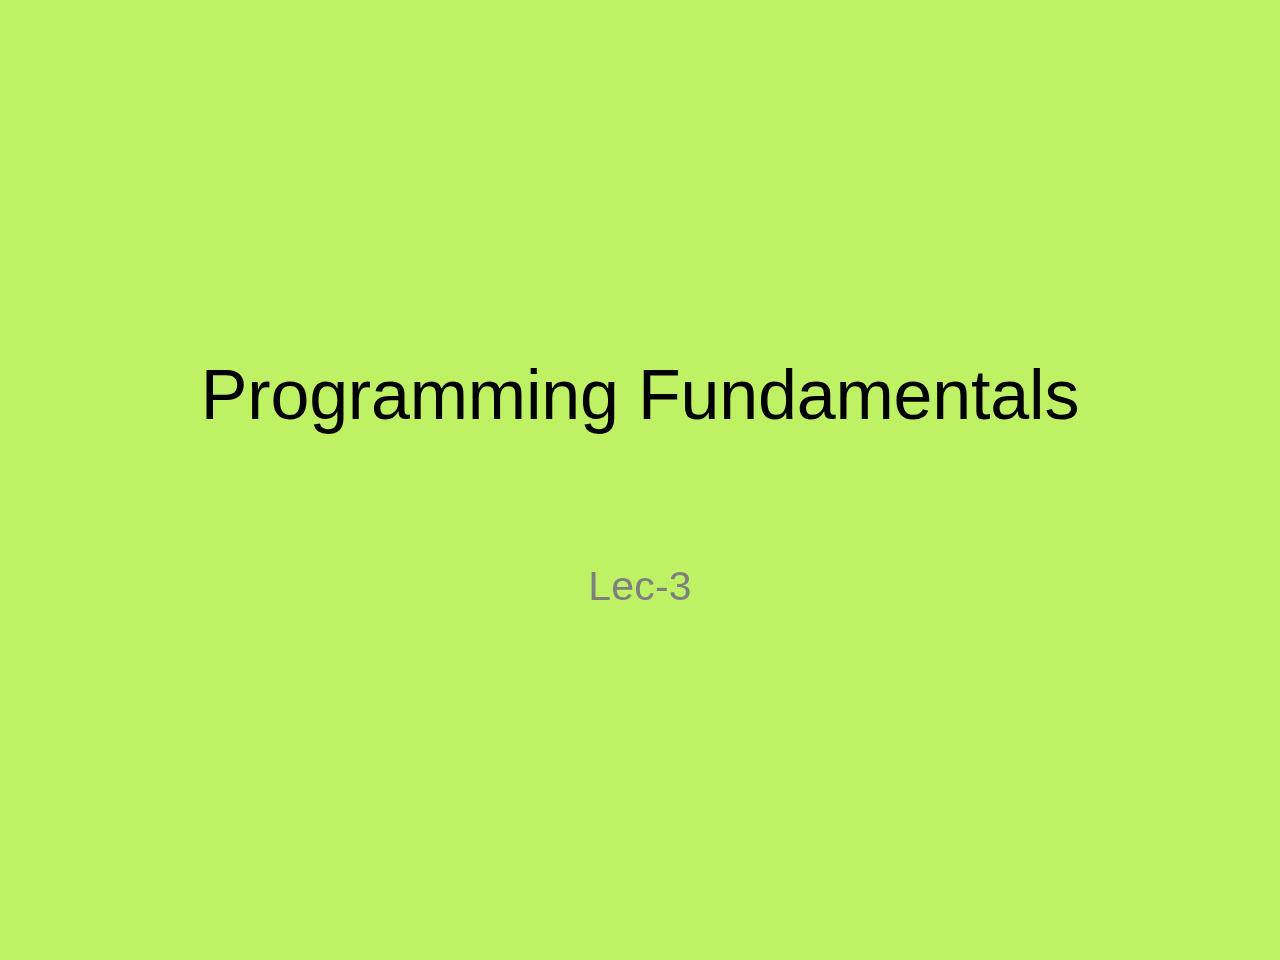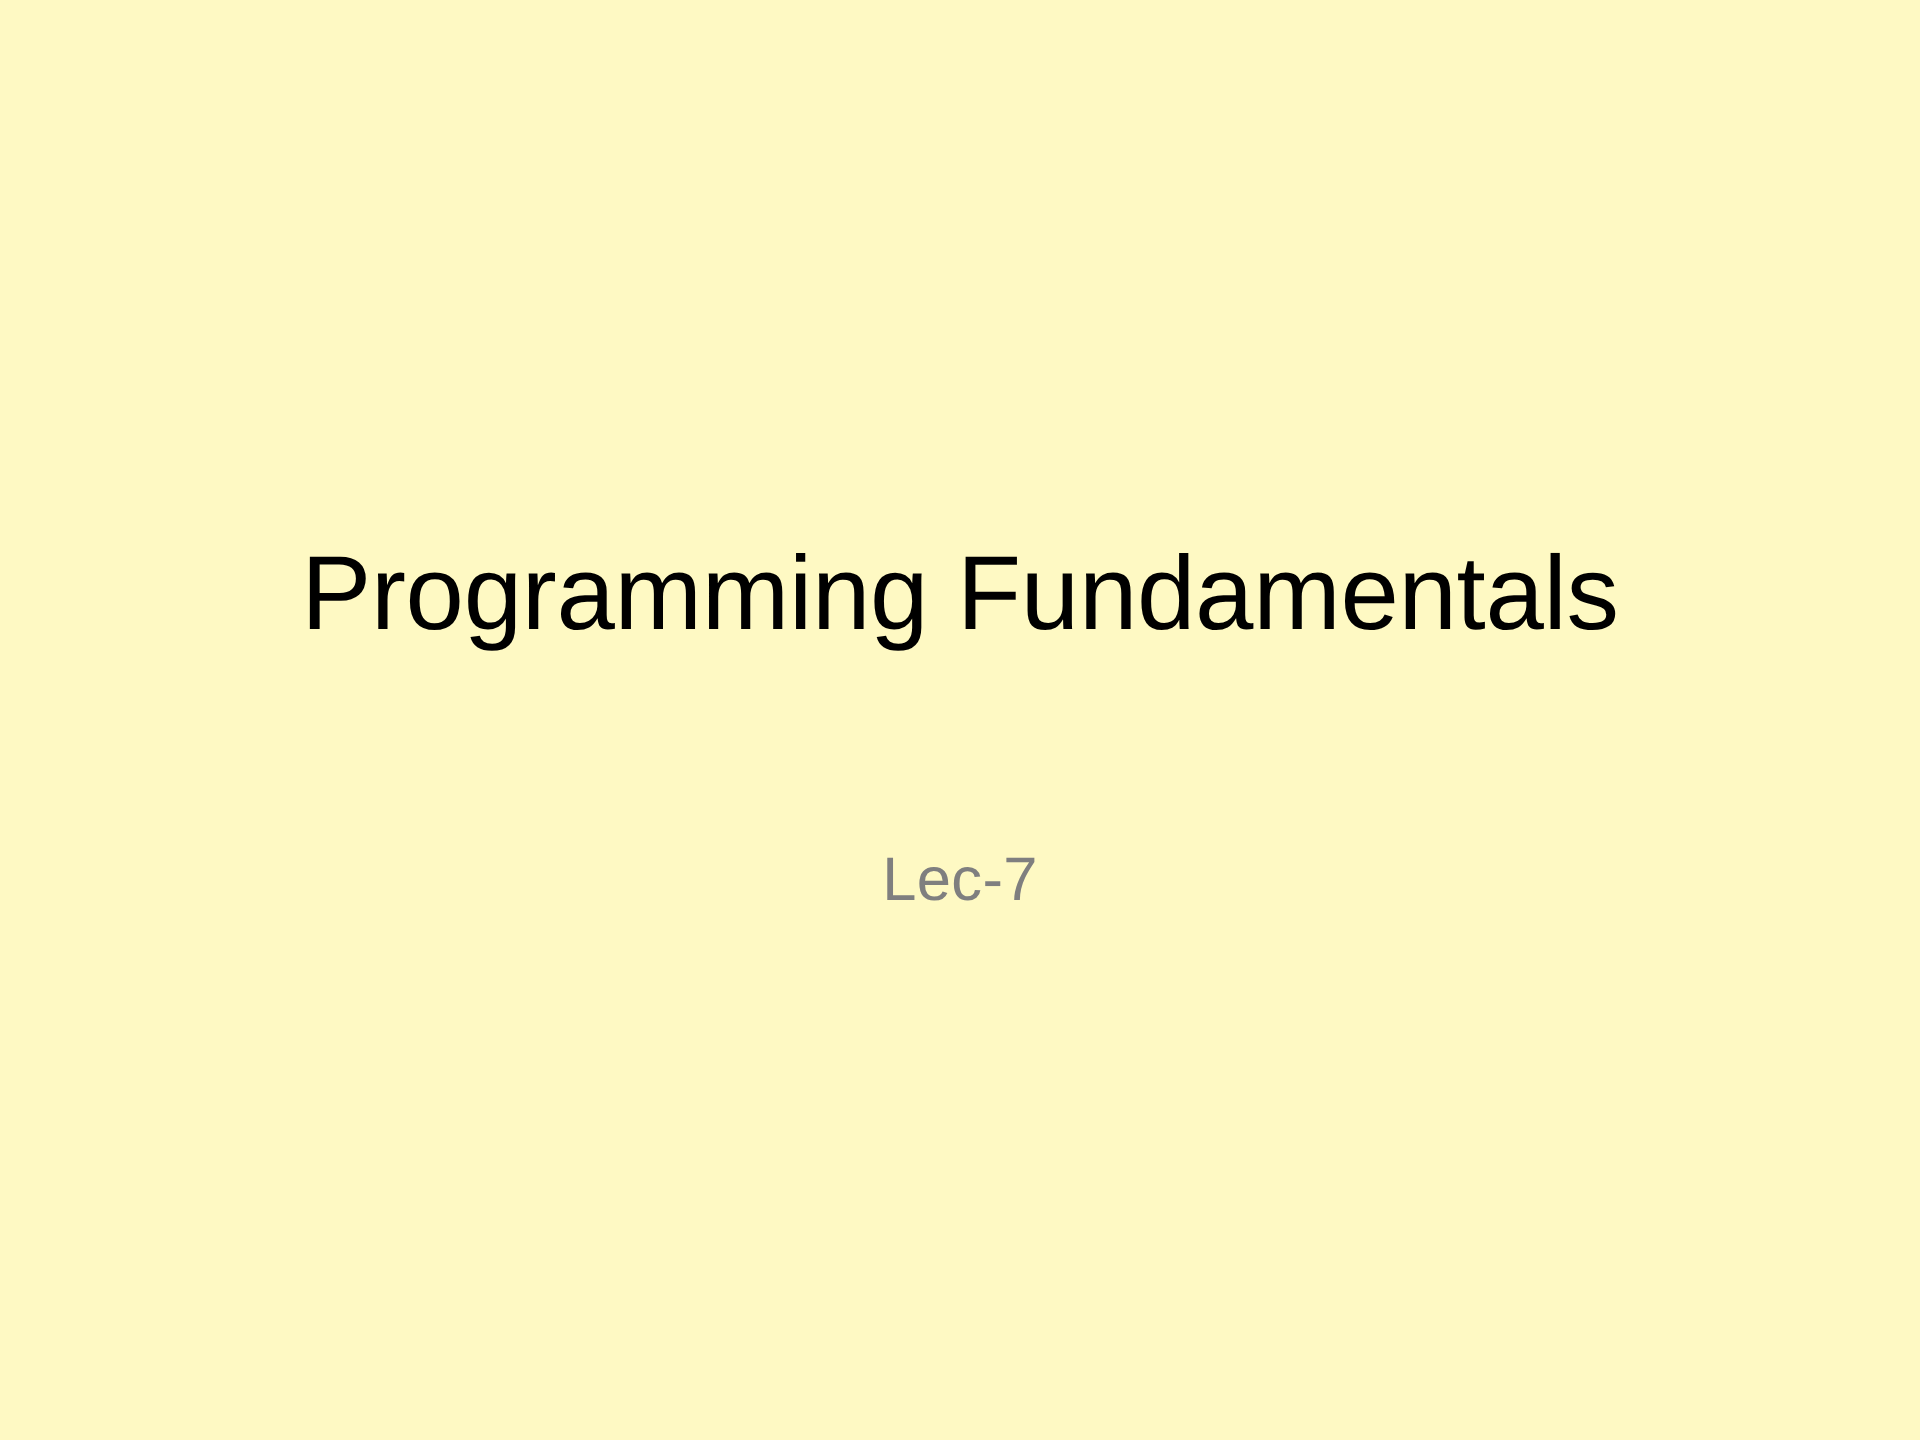--- a/index.html
+++ b/index.html
@@ -14,21 +14,21 @@
     background: #ffffff;
     font-family: "Liberation Sans", sans-serif;
     overflow: hidden;
   }
 
   
   .slide {
     position: relative;
     width: 1280px;
     height: 960px;
-    background: #fef9c3;
+    background: #bef264;
     box-sizing: border-box;
   }
 
   
   .title-placeholder {
     position: absolute;
     left: 128px;
     top: 330px;
     width: 1024px;
     height: 130px;
@@ -78,16 +78,16 @@
 </head>
 <body>
 
 <div class="slide">
 
   <div class="title-placeholder">
     <h1 class="title-text">Programming Fundamentals</h1>
   </div>
 
   <div class="subtitle-placeholder">
-    <p class="subtitle-text">Lec-7</p>
+    <p class="subtitle-text">Lec-3</p>
   </div>
 
 </div>
 
 </body></html>

